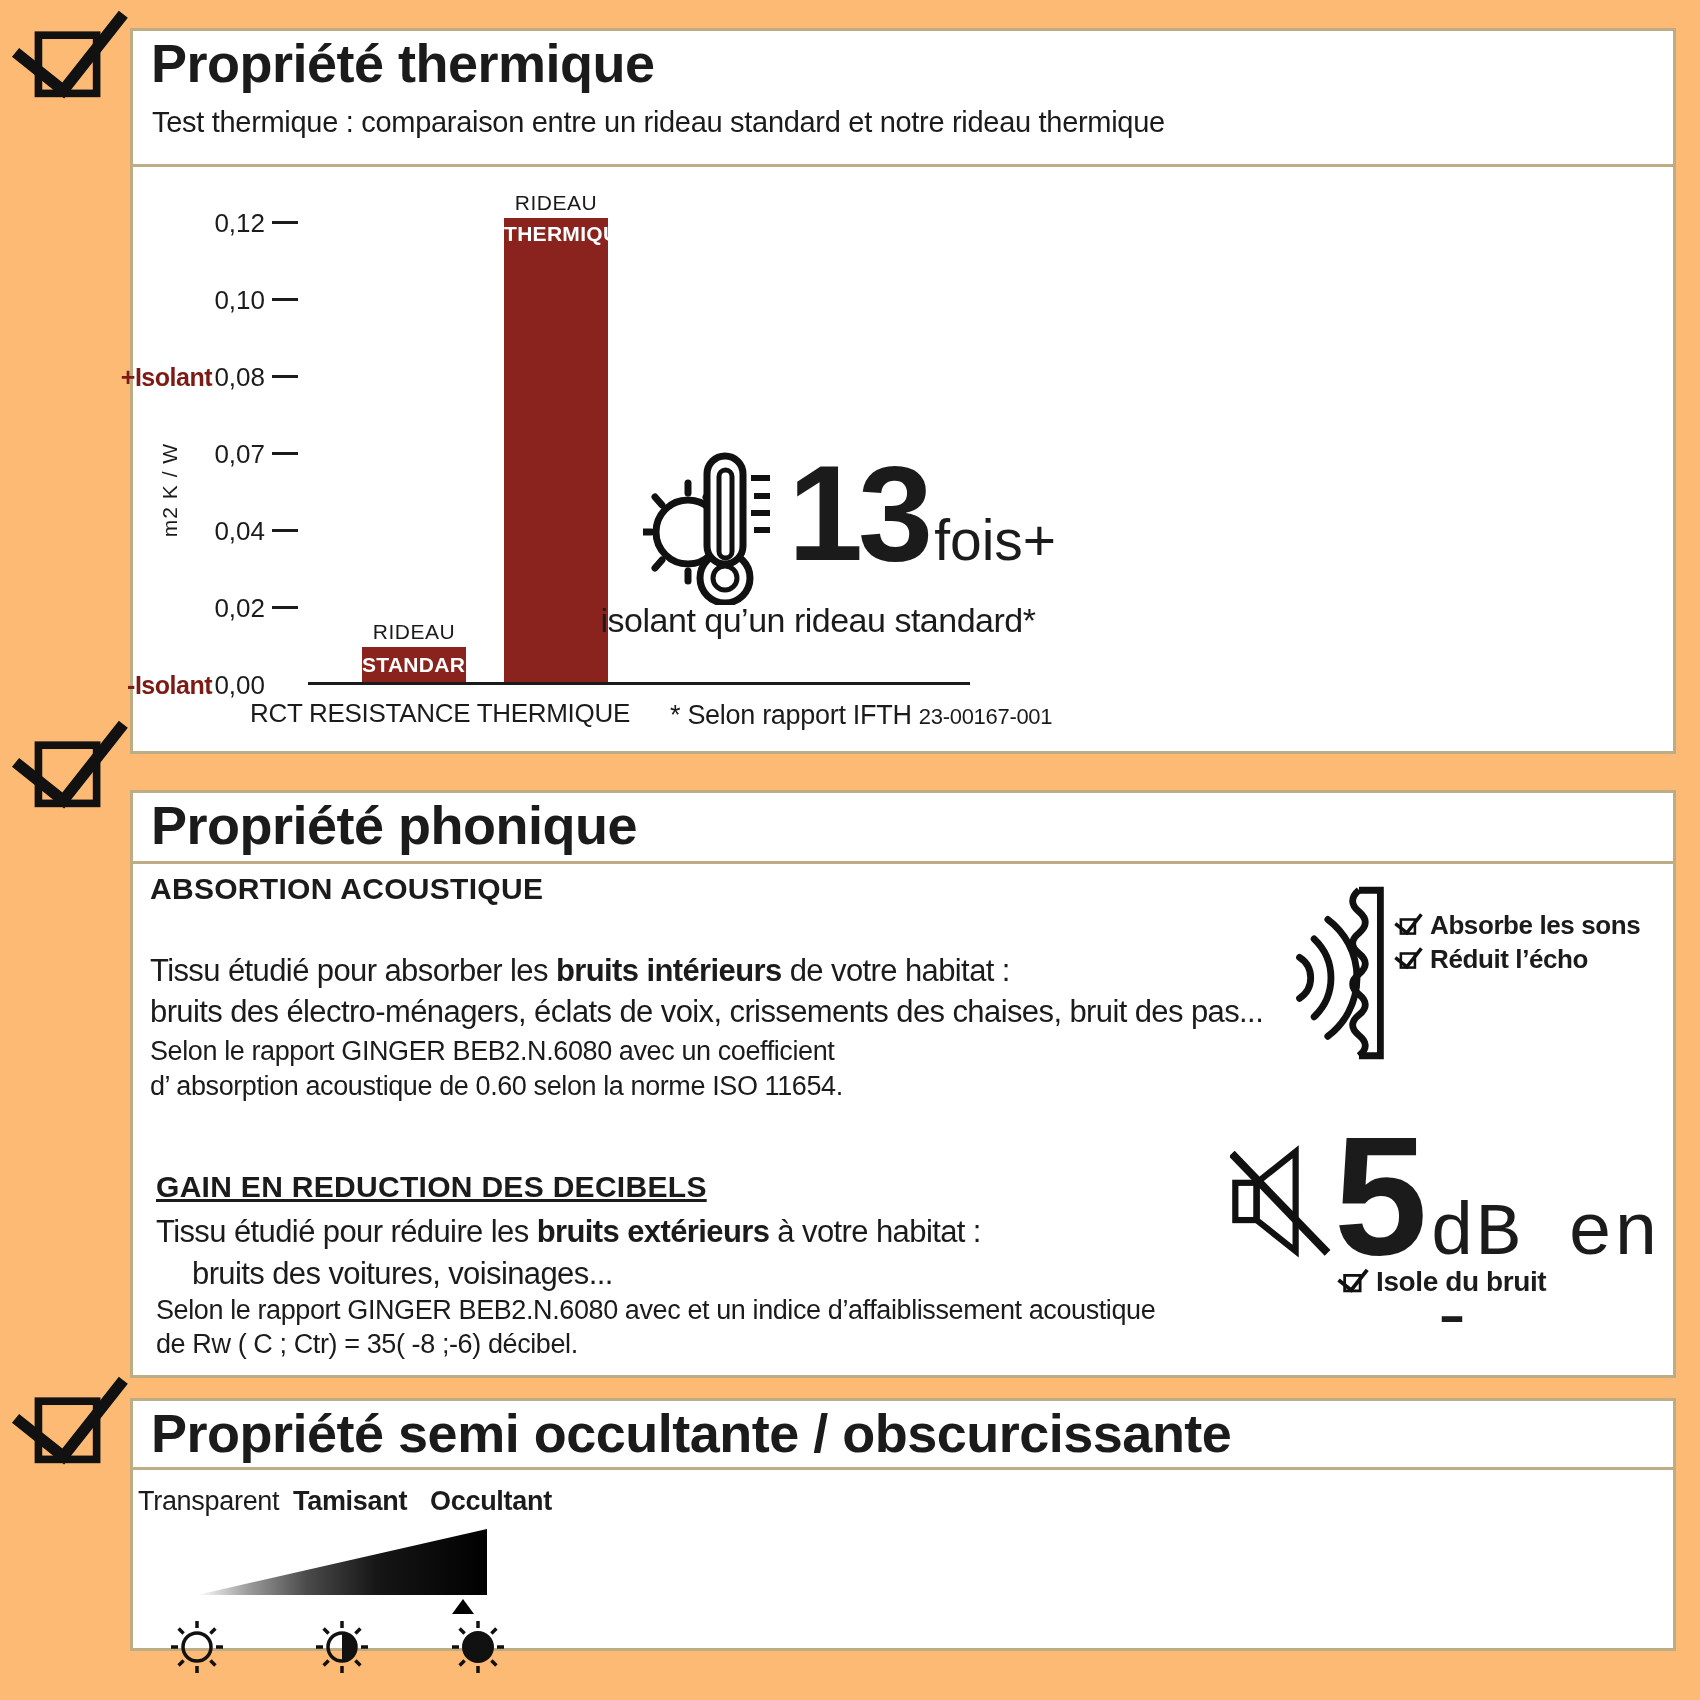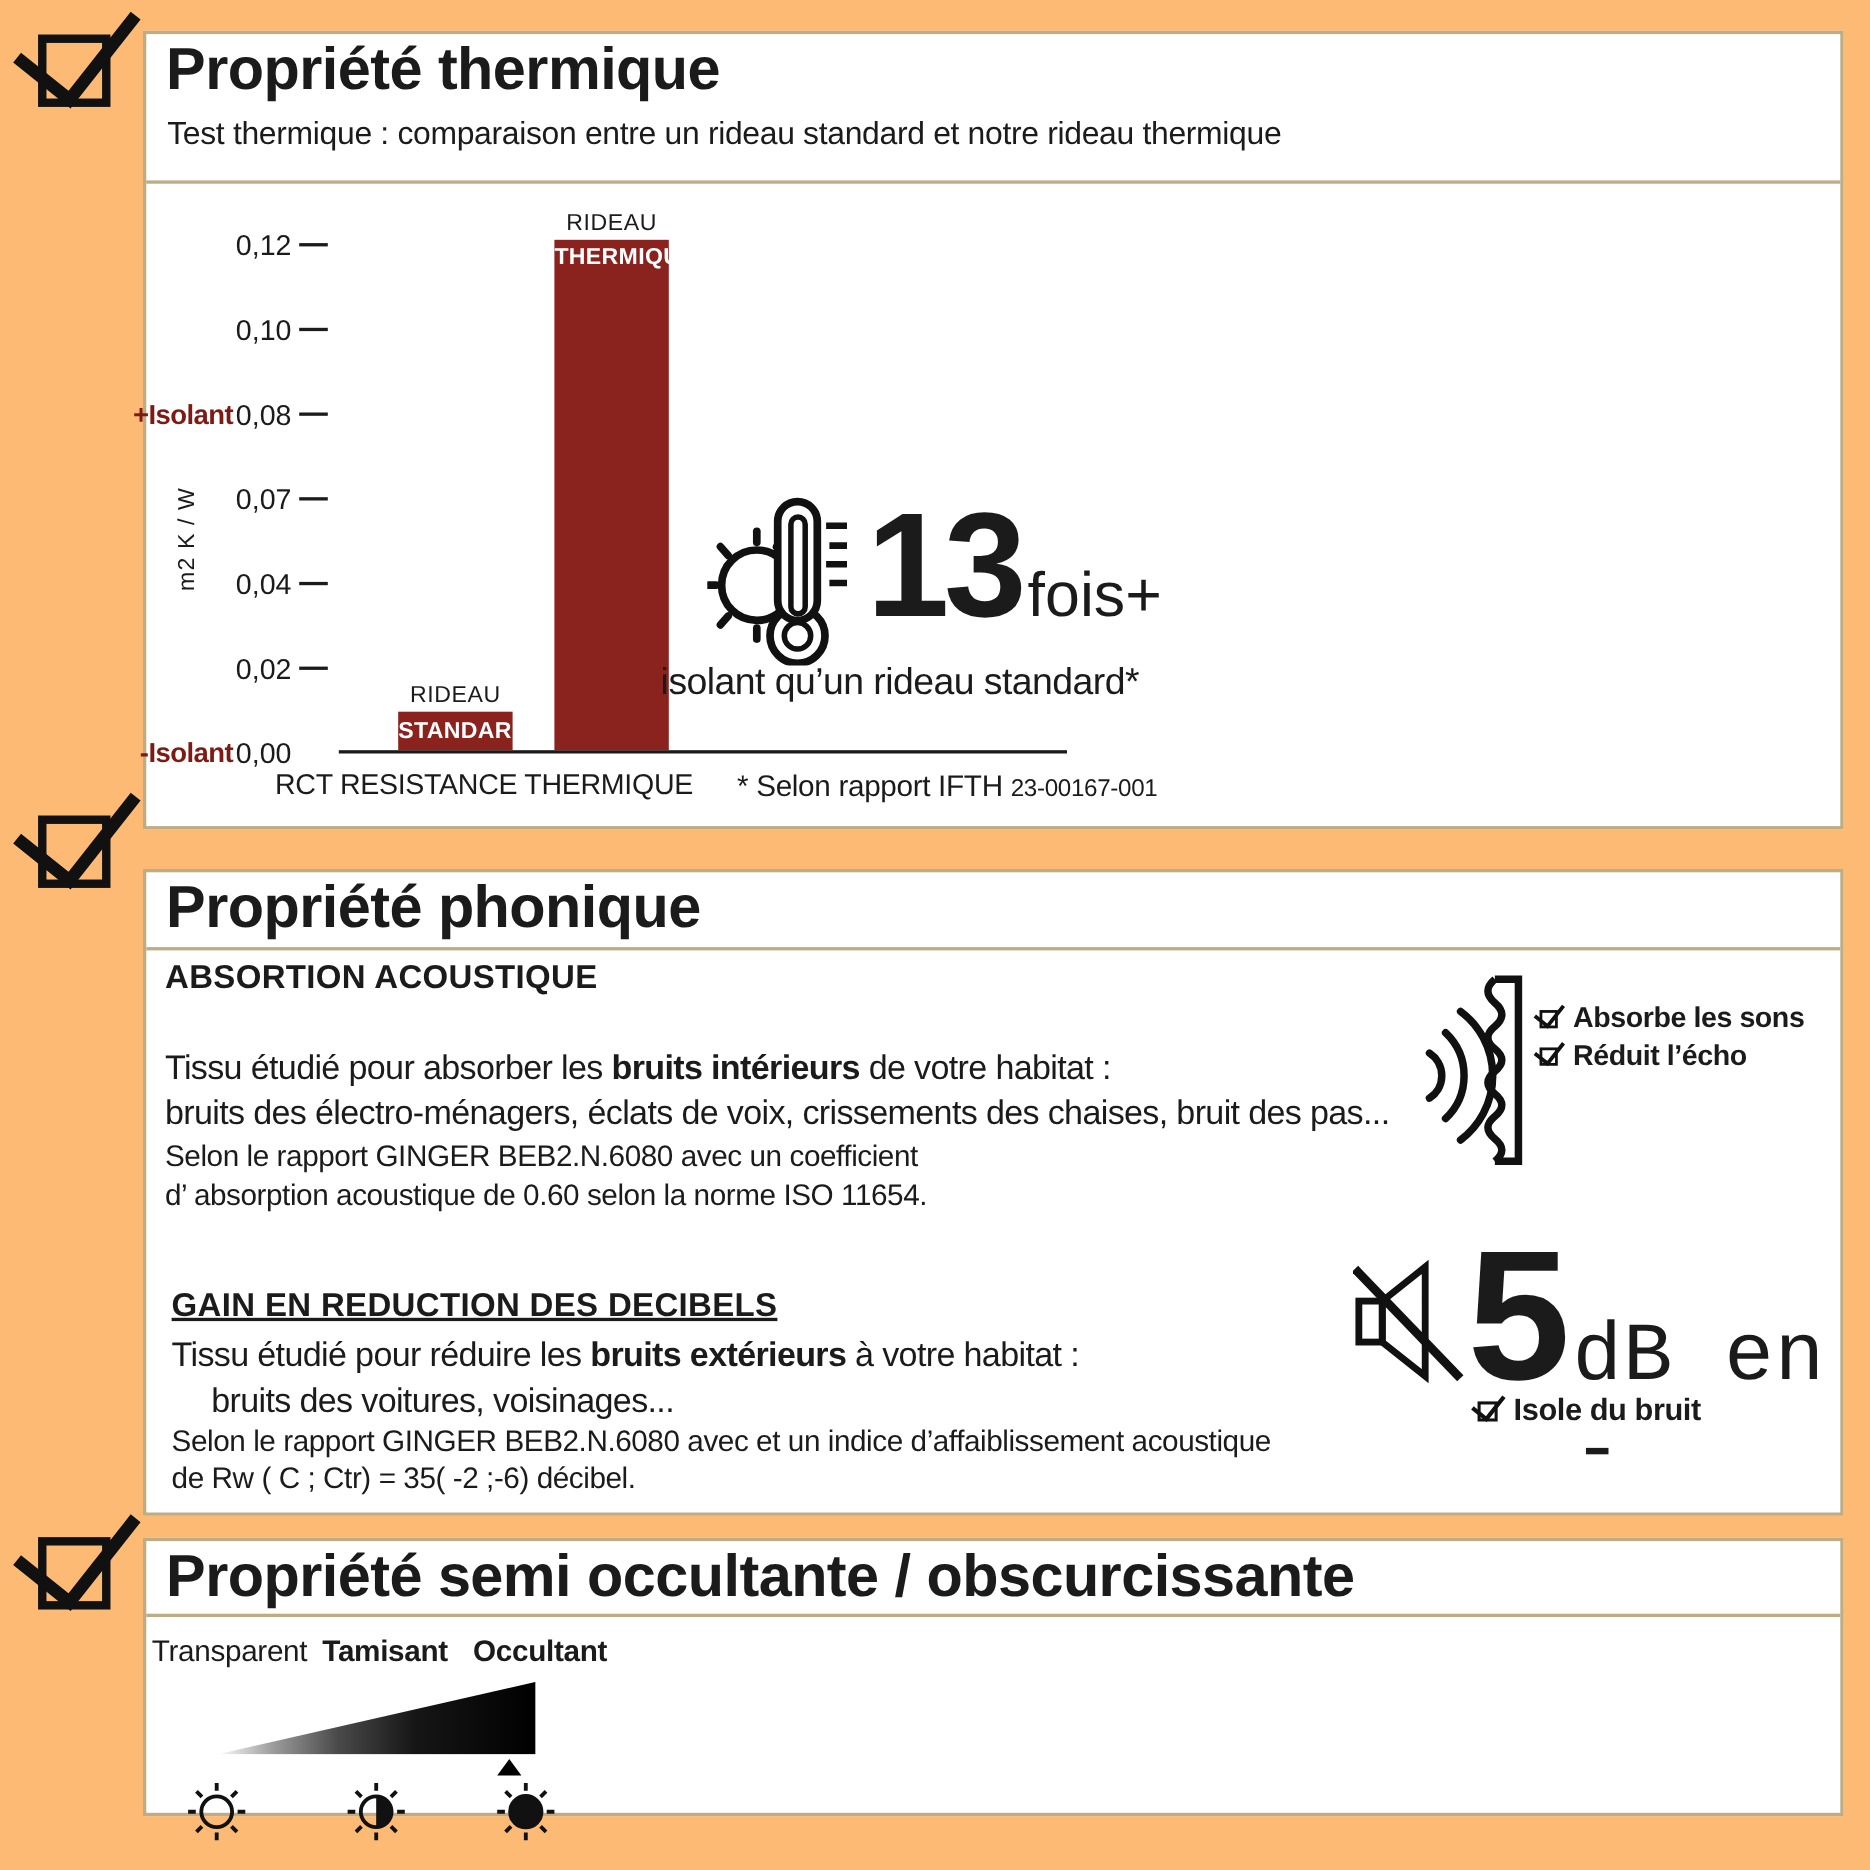--- a/index.html
+++ b/index.html
@@ -187,21 +187,21 @@
   <div id="h-absorption" class="acoustic-heading">ABSORTION ACOUSTIQUE</div>
   <div id="abs-l1" class="body-line"><span>Tissu étudié pour absorber les </span><b>bruits intérieurs</b><span> de votre habitat :</span></div>
   <div id="abs-l2" class="body-line">bruits des électro-ménagers, éclats de voix, crissements des chaises, bruit des pas...</div>
   <div id="abs-n1" class="note-line">Selon le rapport GINGER BEB2.N.6080 avec un coefficient</div>
   <div id="abs-n2" class="note-line">d’ absorption acoustique de 0.60 selon la norme ISO 11654.</div>
 
   <div id="h-gain" class="acoustic-heading">GAIN EN REDUCTION DES DECIBELS</div>
   <div id="red-l1" class="body-line"><span>Tissu étudié pour réduire les </span><b>bruits extérieurs</b><span> à votre habitat :</span></div>
   <div id="red-l2" class="body-line">bruits des voitures, voisinages...</div>
   <div id="red-n1" class="note-line">Selon le rapport GINGER BEB2.N.6080 avec et un indice d’affaiblissement acoustique</div>
-  <div id="red-n2" class="note-line">de Rw ( C ; Ctr) = 35( -2 ;-6) décibel.</div>
+  <div id="red-n2" class="note-line">de Rw ( C ; Ctr) = 35( -8 ;-6) décibel.</div>
 
   <svg id="absorb-icon" width="112" height="190" viewBox="0 0 115 190">
     <g stroke="#111" stroke-width="7" stroke-linecap="round" fill="none">
       <path d="M17,79 A25,25 0 0 1 17,121"></path>
       <path d="M32,60 A55,55 0 0 1 32,140"></path>
       <path d="M46,40 A75,75 0 0 1 46,160"></path>
     </g>
     <path d="M78,10 H100 V180 H78" fill="none" stroke="#111" stroke-width="7"></path>
     <path d="M78,10 q-13,11 0,22 q13,11 0,22 q-13,10.5 0,21 q13,10.5 0,21 q-13,10.5 0,21 q13,10.5 0,21 q-13,10.5 0,21 q13,10.5 0,21" fill="none" stroke="#111" stroke-width="7"></path>
   </svg>

